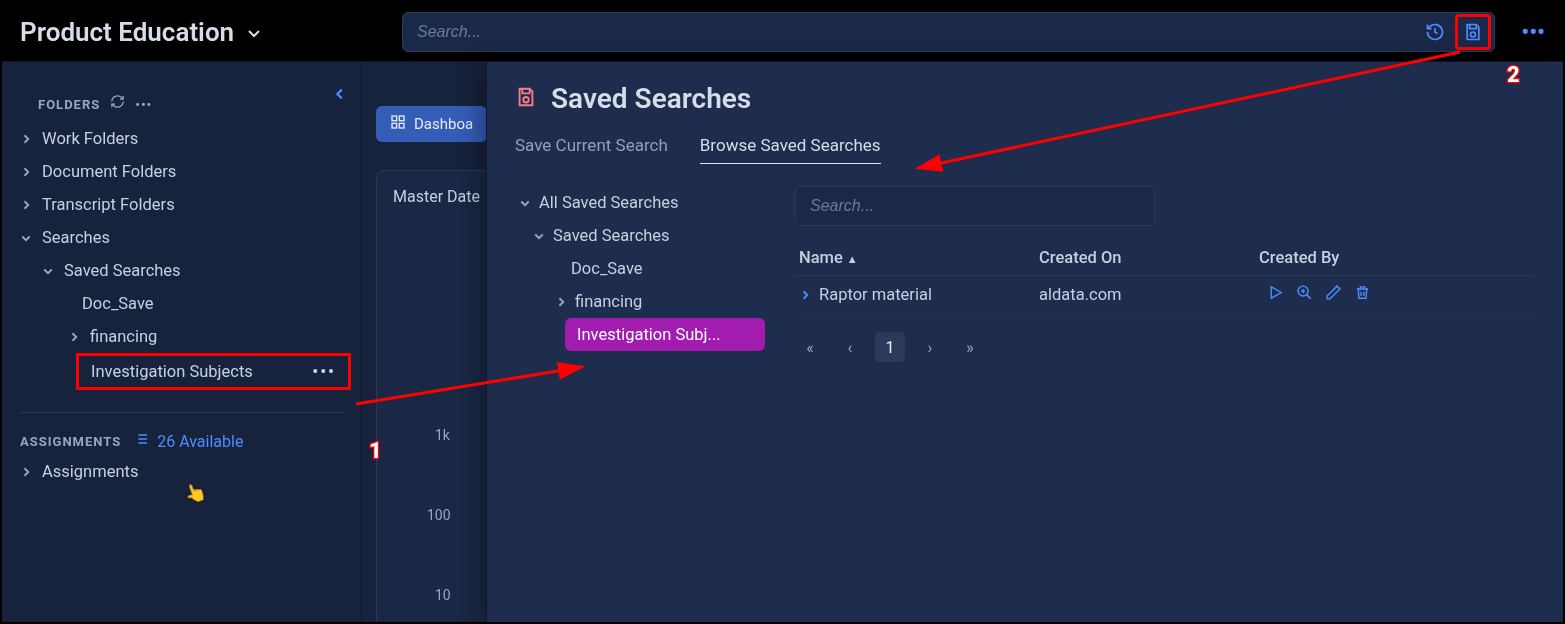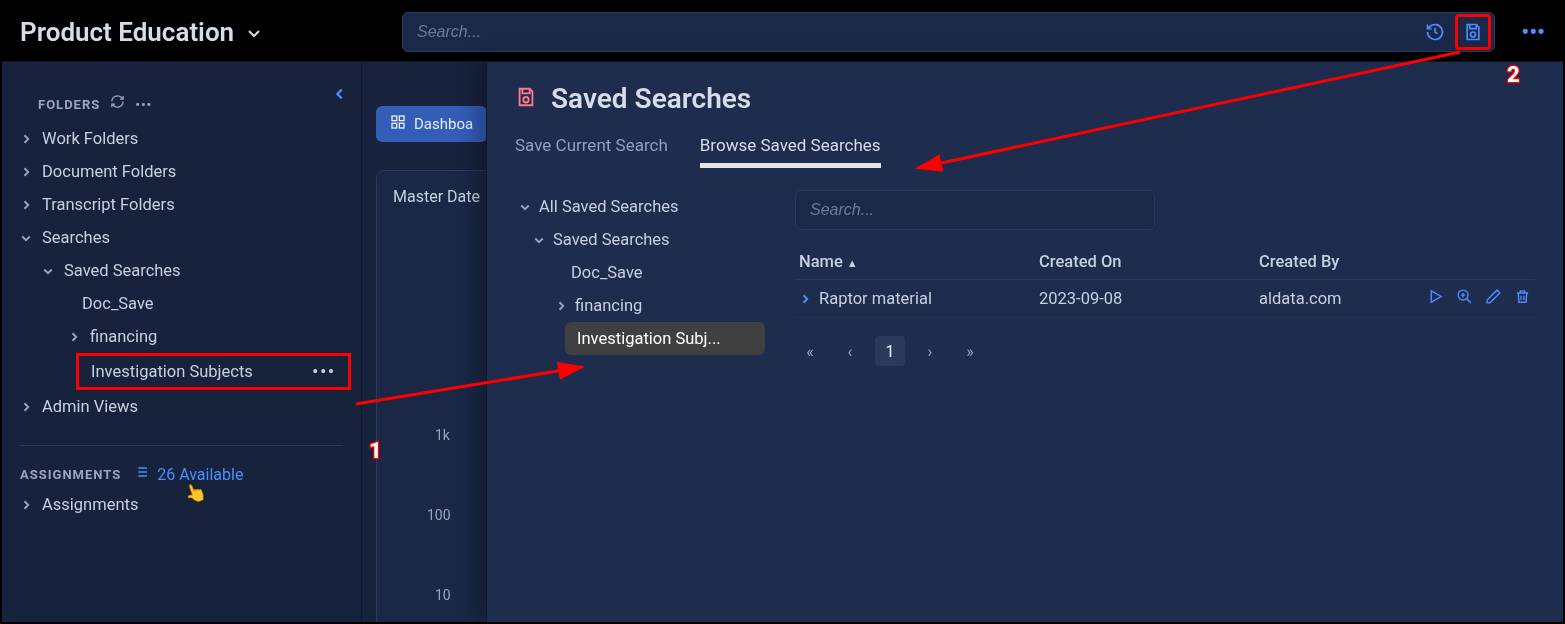--- a/index.html
+++ b/index.html
@@ -123,28 +123,28 @@
   .panel {
     position: absolute; left: 124px; top: 0; right: 0; bottom: 0;
     background: #1e2c4d; border-left: 1px solid #0f172e;
     box-shadow: -8px 0 20px rgba(0,0,0,0.3);
     padding: 20px 28px;
   }
   .panel-title { display: flex; align-items: center; gap: 14px; font-size: 28px; font-weight: 600; color: #d6dce8; }
   .panel-title svg { width: 22px; height: 22px; color: #ff7a8a; }
   .tabs { display: flex; gap: 32px; margin-top: 20px; font-size: 17px; }
   .tab { color: #8fa0c0; padding-bottom: 8px; cursor: pointer; }
-  .tab.active { color: #d6dce8; border-bottom: 5px solid #e5e5e5; }
+  .tab.active { color: #d6dce8; border-bottom: 1px solid #e5e5e5; }
   .panel-body { display: flex; gap: 30px; margin-top: 22px; }
   .mini-tree { width: 250px; }
   .mini-item { display: flex; align-items: center; gap: 8px; padding: 7px 4px; font-size: 16.5px; cursor: pointer; }
   .mini-item.lv1 { padding-left: 18px; }
   .mini-item.lv2 { padding-left: 56px; }
   .mini-item.selected {
-    background: #404040; color: #fff; border-radius: 6px;
+    background: #a21caf; color: #fff; border-radius: 6px;
     padding: 7px 12px; margin-left: 50px;
   }
   .grid-area { flex: 1; }
   .grid-search {
     width: 360px; height: 40px;
     background: #1b2949; border: 1px solid #2b3a5c;
     border-radius: 6px; color: #c7d0e0; font-size: 16px;
     font-style: italic; padding: 0 14px; outline: none; margin-bottom: 14px;
   }
   .grid-search::placeholder { color: #6b7a99; font-style: italic; }
@@ -283,28 +283,20 @@
             <svg viewBox="0 0 16 16" fill="none" stroke="currentColor" stroke-width="2.5">
               <path d="M6 3l5 5-5 5"></path>
             </svg>
           </span>
         <span>financing</span>
       </div>
       <div class="tree-item selected-red">
         <span>Investigation Subjects</span>
         <span class="item-menu">•••</span>
       </div>
-      <div class="tree-item">
-        <span class="tree-chev">
-            <svg viewBox="0 0 16 16" fill="none" stroke="currentColor" stroke-width="2.5">
-              <path d="M6 3l5 5-5 5"></path>
-            </svg>
-          </span>
-        <span>Admin Views</span>
-      </div>
     </div>
     <div class="divider"></div>
     <div class="assign-header">
       <span class="assign-label">ASSIGNMENTS</span>
       <span class="assign-link">
         <span><svg width="16" height="16" viewBox="0 0 24 24" fill="none" stroke="currentColor" stroke-width="2">
               <path d="M8 6h13M8 12h13M8 18h13M3 6h.01M3 12h.01M3 18h.01"></path>
             </svg></span>
         <span>26 Available</span>
       </span>
@@ -396,21 +388,20 @@
           </div>
           <div class="grid-row">
             <div class="row-name">
               <span class="tree-chev">
                   <svg viewBox="0 0 16 16" fill="none" stroke="#4d8dff" stroke-width="2.5">
                     <path d="M6 3l5 5-5 5"></path>
                   </svg>
                 </span>
               <span>Raptor material</span>
             </div>
-            <div>2023-09-08</div>
             <div>aldata.com</div>
             <div class="row-actions">
               <span><svg width="17" height="17" viewBox="0 0 24 24" fill="none" stroke="currentColor" stroke-width="2">
                     <path d="M6 4l14 8-14 8z"></path>
                   </svg></span>
               <span><svg width="17" height="17" viewBox="0 0 24 24" fill="none" stroke="currentColor" stroke-width="2">
                     <circle cx="10" cy="10" r="7"></circle>
                     <path d="M15 15l6 6M10 7v6M7 10h6"></path>
                   </svg></span>
               <span><svg width="17" height="17" viewBox="0 0 24 24" fill="none" stroke="currentColor" stroke-width="2">

